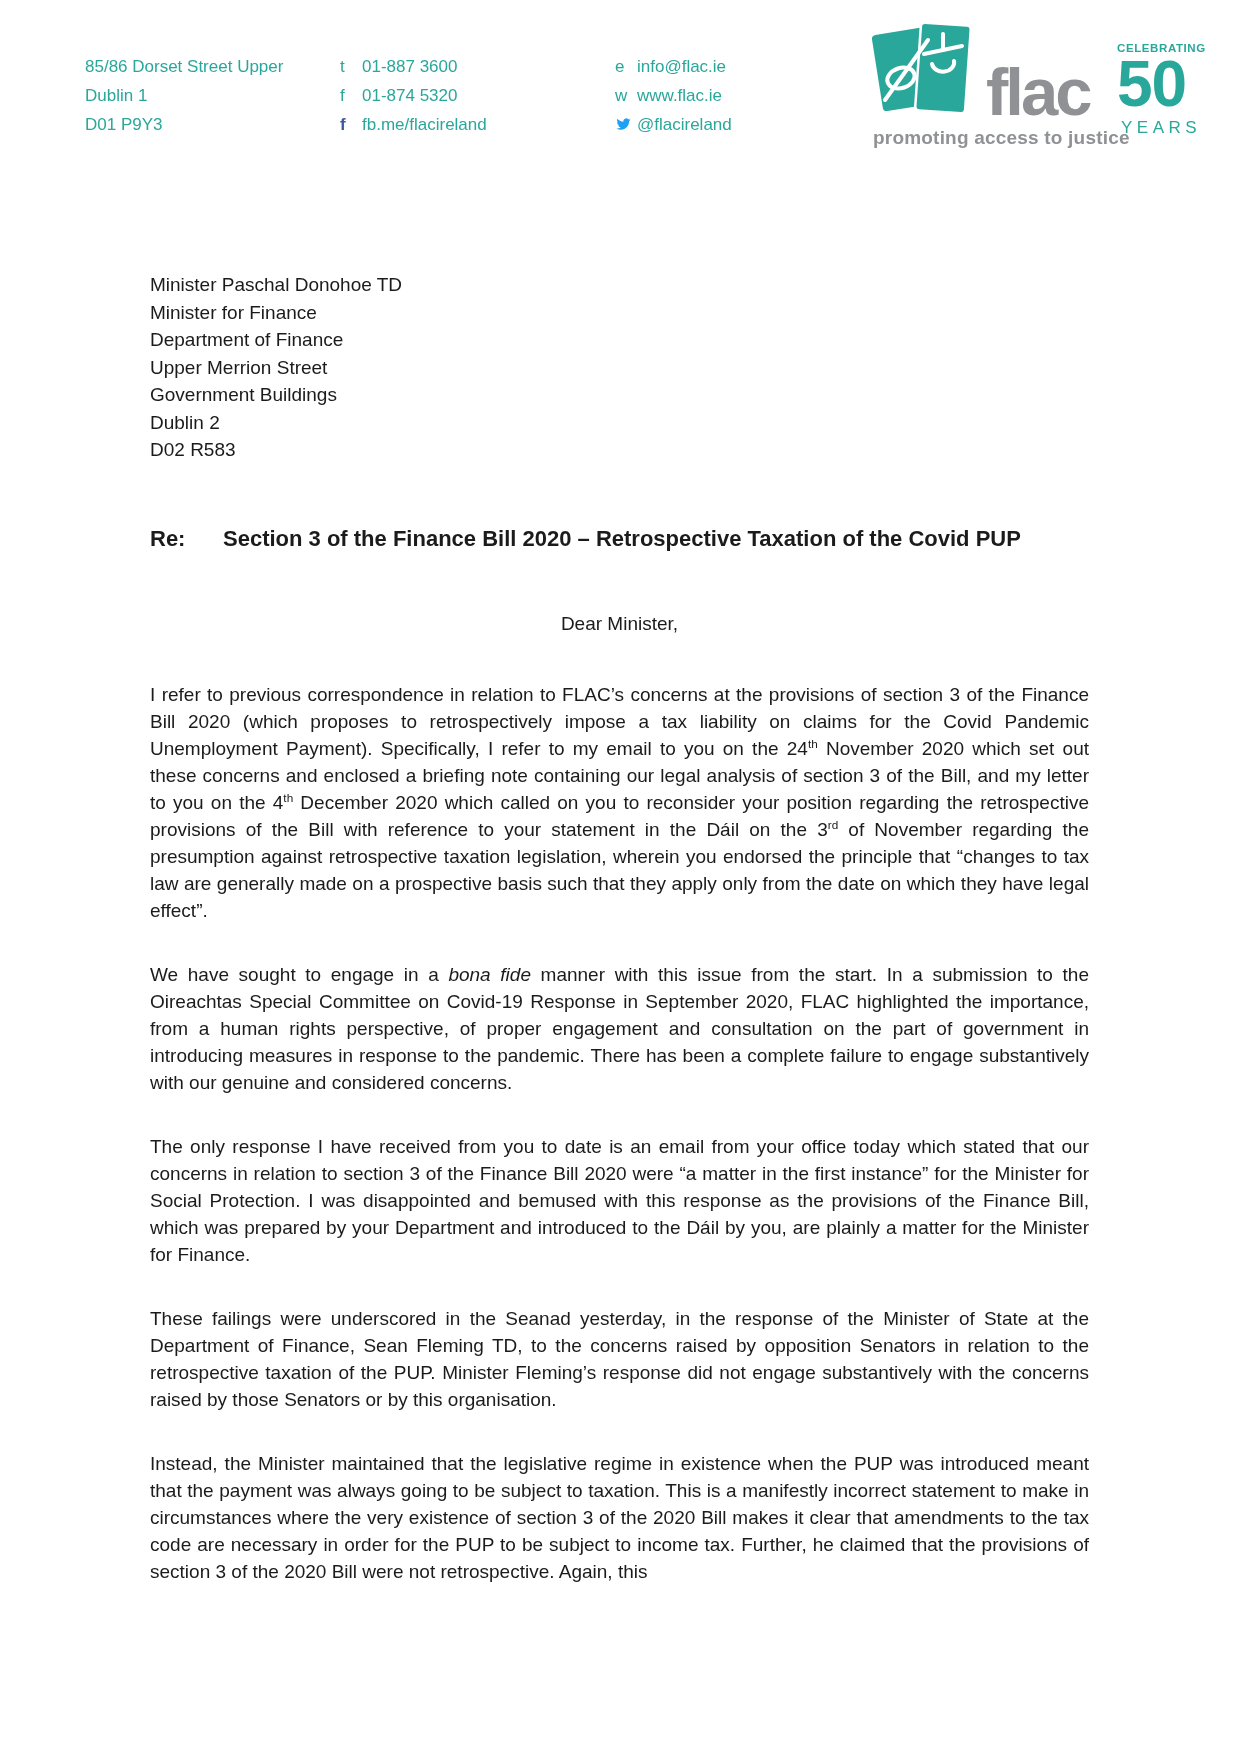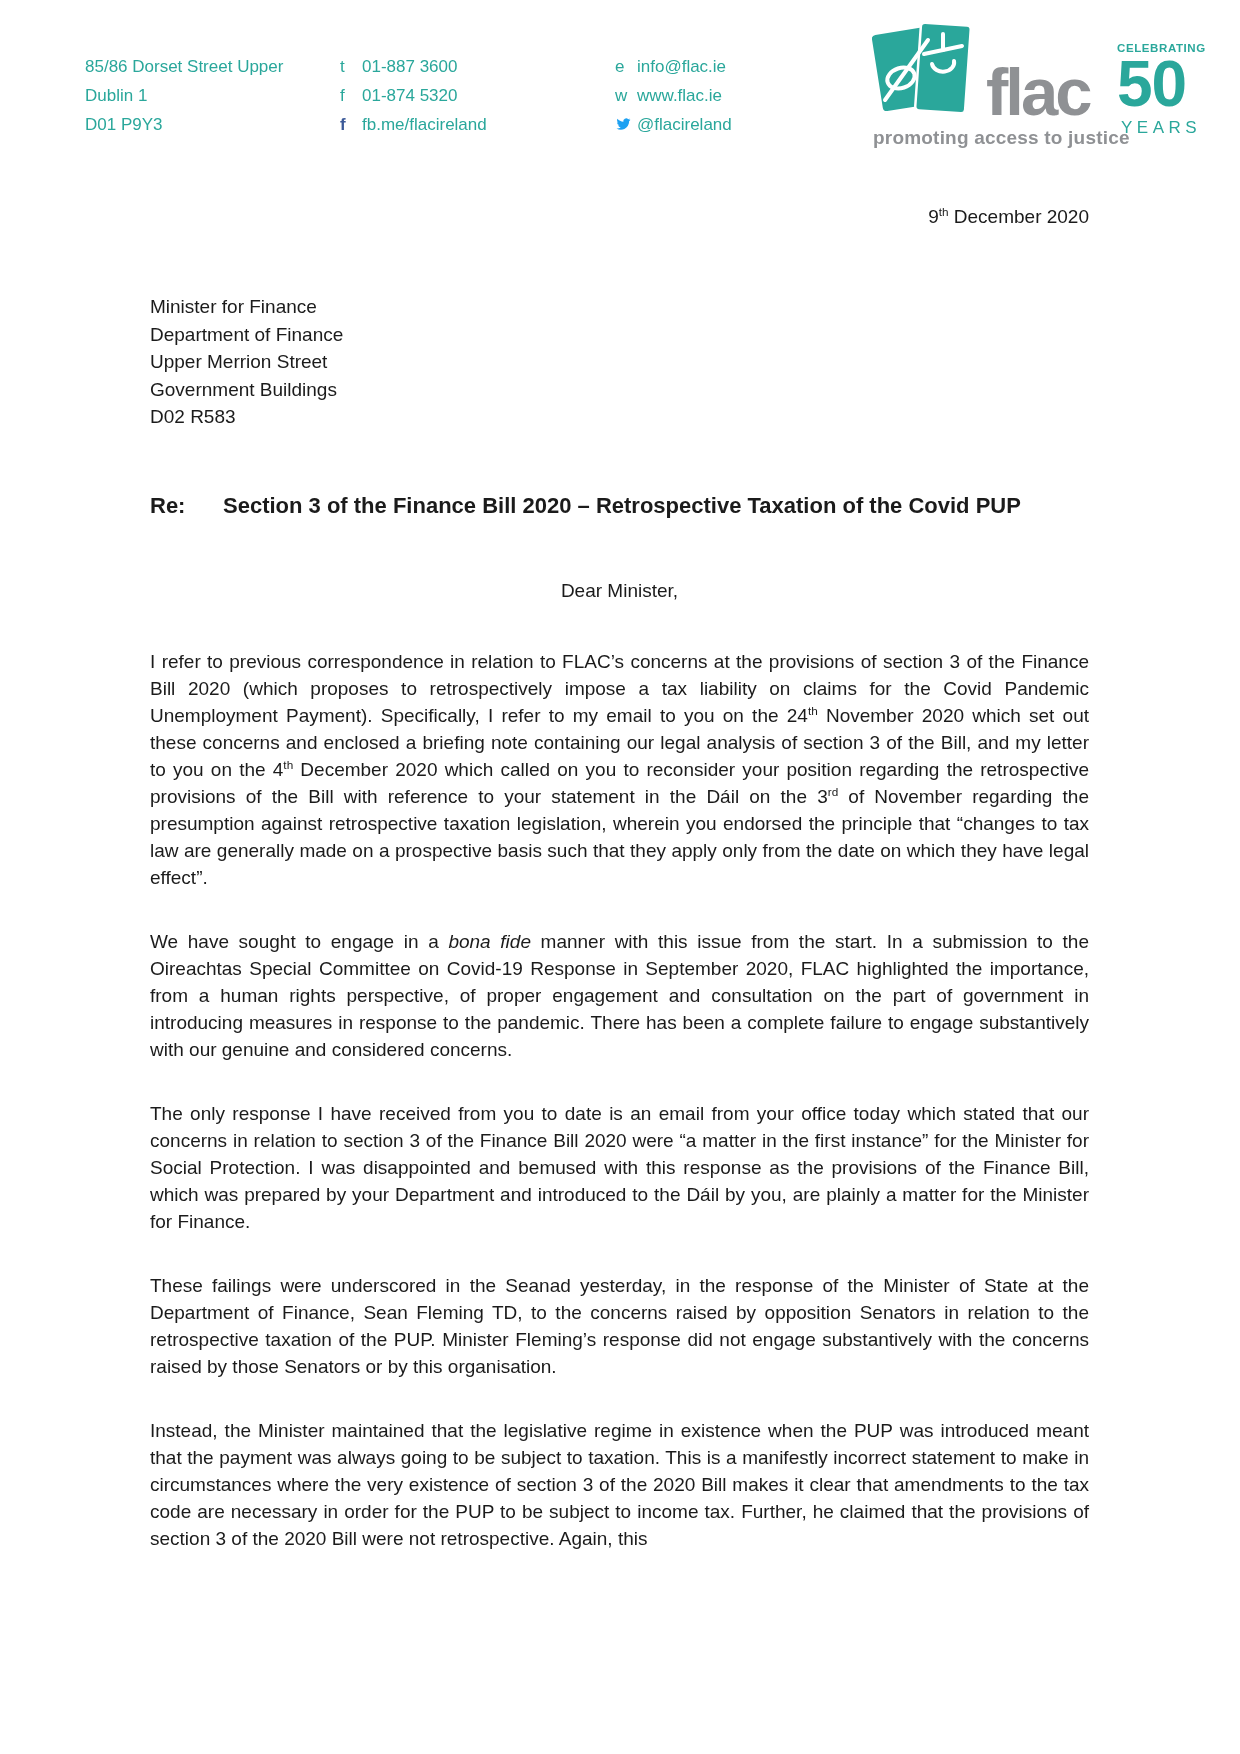--- a/index.html
+++ b/index.html
@@ -115,26 +115,27 @@
       <div class="logo-50">
         <span class="celebrating">CELEBRATING</span>
         <span class="fifty">50</span>
         <span class="years">YEARS</span>
       </div>
       <div class="tagline">promoting access to justice</div>
     </div>
   </header>
 
   <main class="letter">
-    <div class="date-line"><span>9</span><span class="sup">th</span><span> December 2020</span></div>
     <div class="recipient">
+        <div>Minister Paschal Donohoe TD</div>
         <div>Minister for Finance</div>
         <div>Department of Finance</div>
         <div>Upper Merrion Street</div>
         <div>Government Buildings</div>
+        <div>Dublin 2</div>
         <div>D02 R583</div>
       </div>
     <div class="re-line">
       <span class="re-label">Re:</span>
       <span class="re-subject">Section 3 of the Finance Bill 2020 – Retrospective Taxation of the Covid PUP</span>
     </div>
     <div class="salutation">Dear Minister,</div>
     <div class="body-text">
         <p class="body-par"><span>I refer to previous correspondence in relation to FLAC’s concerns at the provisions of section 3 of the Finance Bill 2020 (which proposes to retrospectively impose a tax liability on claims for the Covid Pandemic Unemployment Payment). Specifically, I refer to my email to you on the 24</span><span class="sup">th</span><span> November 2020 which set out these concerns and enclosed a briefing note containing our legal analysis of section 3 of the Bill, and my letter to you on the 4</span><span class="sup">th</span><span> December 2020 which called on you to reconsider your position regarding the retrospective provisions of the Bill with reference to your statement in the Dáil on the 3</span><span class="sup">rd</span><span> of November regarding the presumption against retrospective taxation legislation, wherein you endorsed the principle that “changes to tax law are generally made on a prospective basis such that they apply only from the date on which they have legal effect”.</span></p>
         <p class="body-par"><span>We have sought to engage in a </span><span class="it">bona fide</span><span> manner with this issue from the start. In a submission to the Oireachtas Special Committee on Covid-19 Response in September 2020, FLAC highlighted the importance, from a human rights perspective, of proper engagement and consultation on the part of government in introducing measures in response to the pandemic. There has been a complete failure to engage substantively with our genuine and considered concerns.</span></p>

